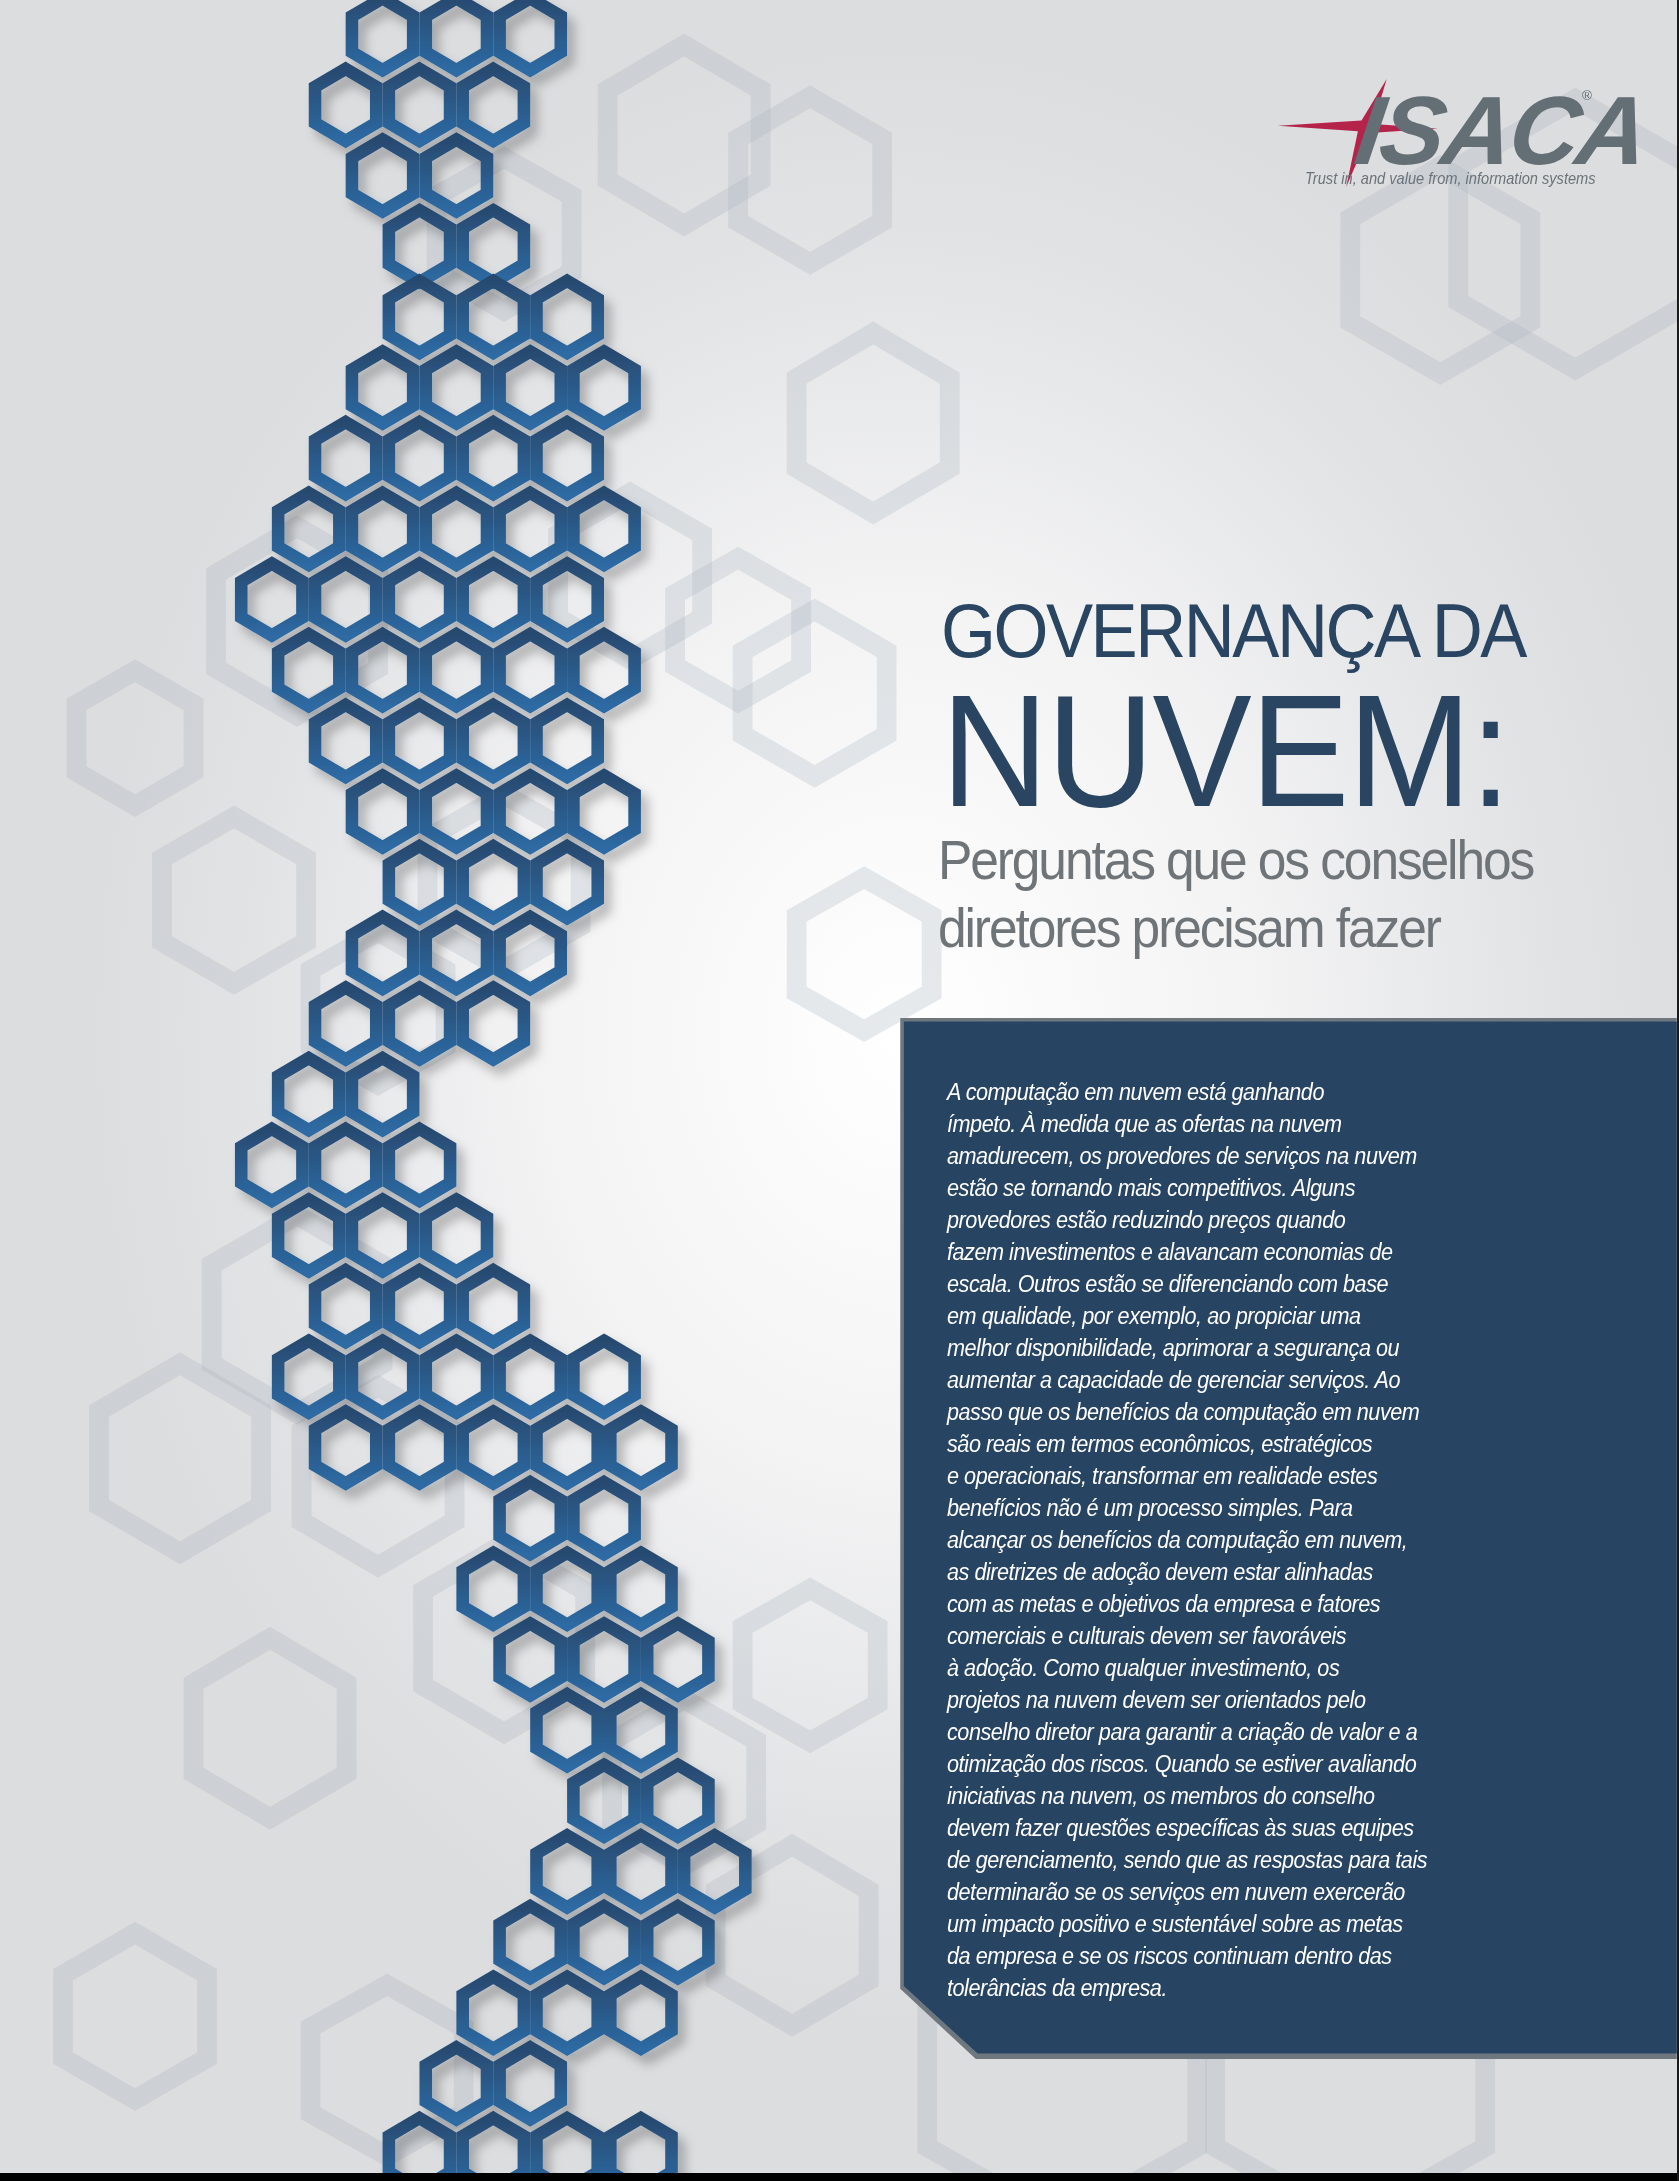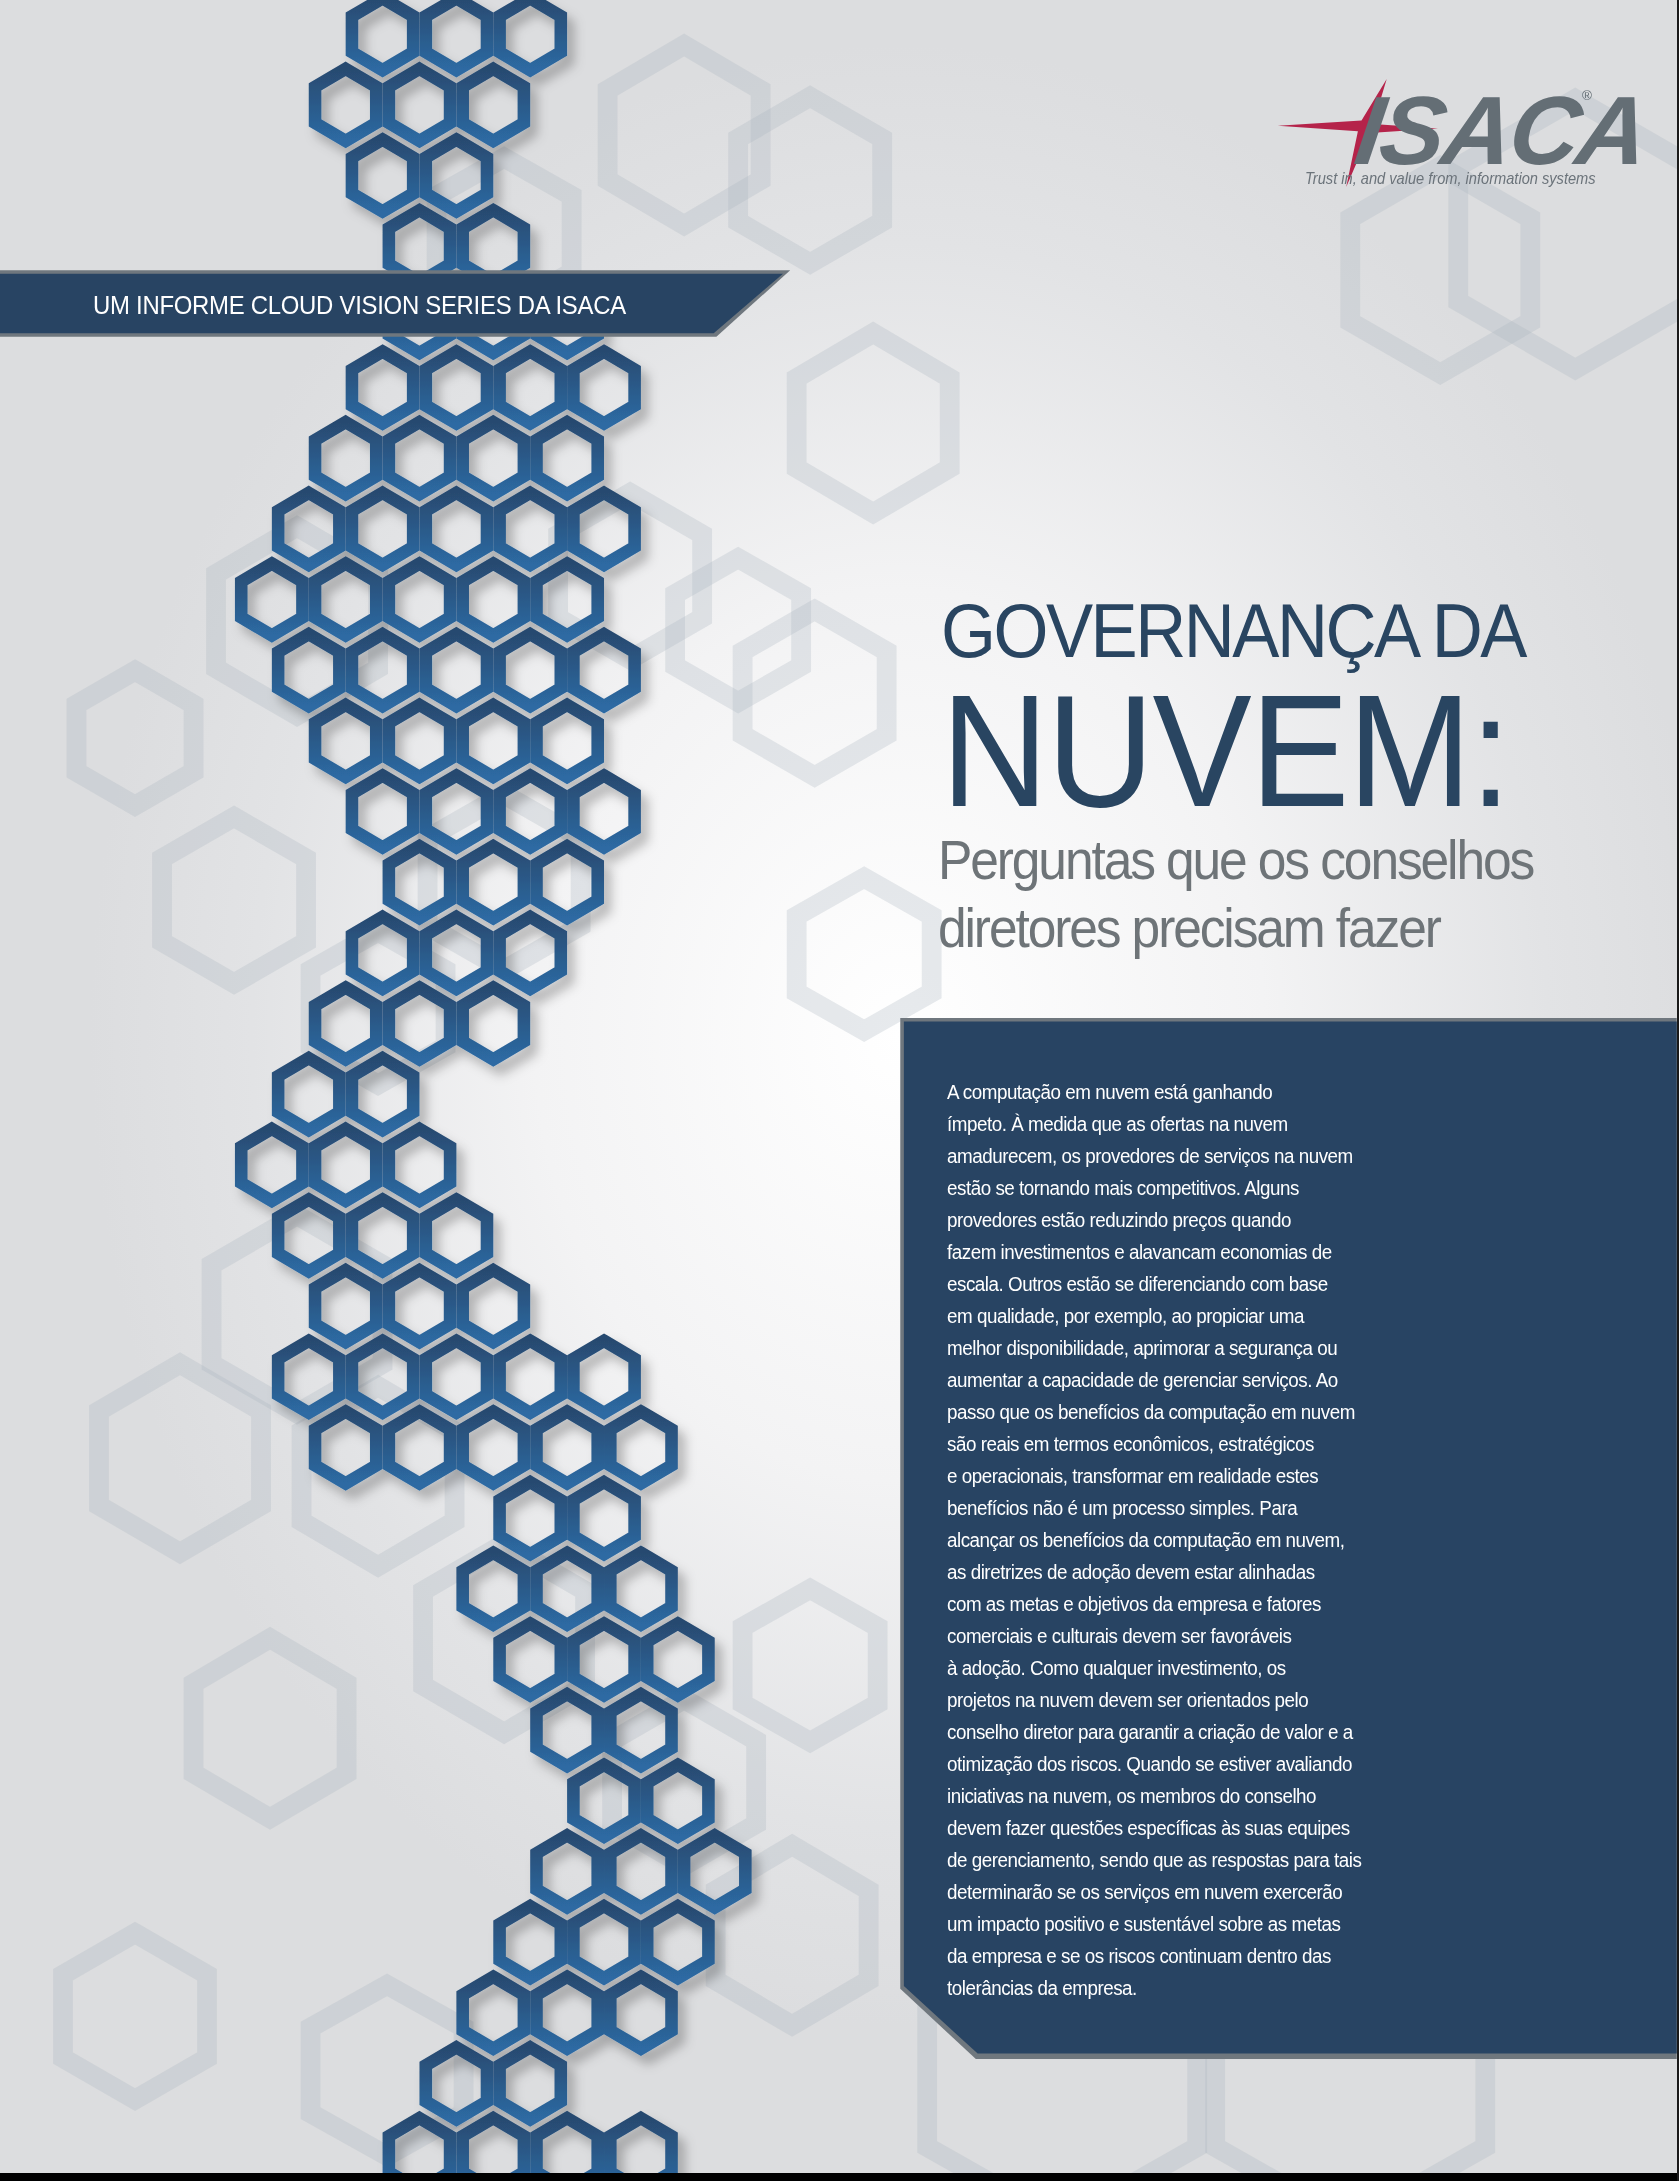--- a/index.html
+++ b/index.html
@@ -13,21 +13,21 @@
   .logo-reg { position:absolute; left:306px; top:9px; font-size:13.5px; color:#646e75; }
   .logo-star { position:absolute; left:0; top:0; }
   .logo-tag { position:absolute; left:29px; top:90px; font-size:17px; font-style:italic; color:#6b737a; white-space:nowrap; transform:scaleX(0.86); transform-origin:left; }
   .banner { position:absolute; left:0; top:270px; width:792px; height:67px; }
   .banner-text { position:absolute; left:93px; top:20px; font-size:26px; color:#fff; white-space:nowrap; transform:scaleX(0.92); transform-origin:left; letter-spacing:-0.3px; }
   .title1 { position:absolute; left:941px; top:590px; font-size:76px; color:#294561; white-space:nowrap; letter-spacing:-2.7px; transform:scaleX(0.93); transform-origin:left; line-height:81px; }
   .title2 { position:absolute; left:941px; top:670px; font-size:160px; color:#294561; white-space:nowrap; letter-spacing:-1.8px; line-height:162px; transform:scaleX(0.93); transform-origin:left; }
   .subtitle { position:absolute; left:938px; top:826px; font-size:56px; font-weight:300; color:#6e7478; white-space:nowrap; line-height:68px; letter-spacing:-2.3px; transform:scaleX(0.92); transform-origin:left; -webkit-text-stroke:0; }
   .subtitle span { display:block; }
   .box { position:absolute; left:900px; top:1018px; width:777px; height:1041px; }
-  .box-text { position:absolute; left:947px; top:1076px; width:684px; font-size:20px; line-height:32px; color:#ffffff; letter-spacing:-0.5px; }
+  .box-text { position:absolute; left:947px; top:1076px; width:684px; font-size:23px; line-height:32px; color:#ffffff; letter-spacing:-0.5px;font-style:italic; }
   .box-text span { display:block; white-space:nowrap; transform:scaleX(0.94); transform-origin:left; }
 </style>
 </head>
 <body>
 
 <div id="page">
   <svg id="bgsvg" width="1677" height="2173" viewBox="0 0 1863 2414">
       <polygon points="150,745 215,782.5 215,857.5 150,895 85,857.5 85,782.5" fill="none" stroke="rgba(170,178,190,0.28)" stroke-width="22"></polygon>
       <polygon points="330,585 420,637.5 420,742.5 330,795 240,742.5 240,637.5" fill="none" stroke="rgba(170,178,190,0.28)" stroke-width="22"></polygon>
       <polygon points="260,907.5 340,953.75 340,1046.25 260,1092.5 180,1046.25 180,953.75" fill="none" stroke="rgba(170,178,190,0.28)" stroke-width="22"></polygon>
@@ -174,27 +174,20 @@
 
   <div class="logo">
     <svg class="logo-star" width="171" height="108" viewBox="0 0 190 120">
       <path d="M2,52 L95,46 L123,0 L108,50 L180,55 L104,60 L78,120 L91,58 Z" fill="#b5234a"></path>
     </svg>
     <div class="logo-word">ISACA</div>
     <div class="logo-reg">®</div>
     <div class="logo-tag">Trust in, and value from, information systems</div>
   </div>
 
-  <div class="banner">
-    <svg width="792" height="67" viewBox="0 0 880 74">
-      <polygon points="0,0 878,0 796,74 0,74" fill="#6f777e"></polygon>
-      <polygon points="0,4 870,4 793,70 0,70" fill="#284463"></polygon>
-    </svg>
-    <div class="banner-text">UM INFORME CLOUD VISION SERIES DA ISACA</div>
-  </div>
 
   <div class="title1">GOVERNANÇA DA</div>
   <div class="title2">NUVEM:</div>
   <div class="subtitle">
     <span>Perguntas que os conselhos</span>
     <span>diretores precisam fazer</span>
   </div>
 
   <div class="box">
     <svg width="777" height="1041" viewBox="0 0 863 1157">

